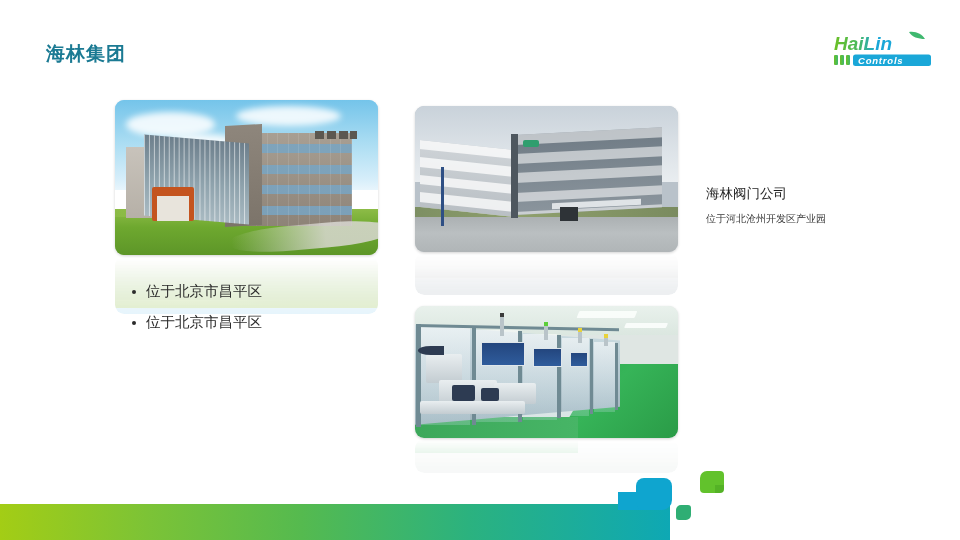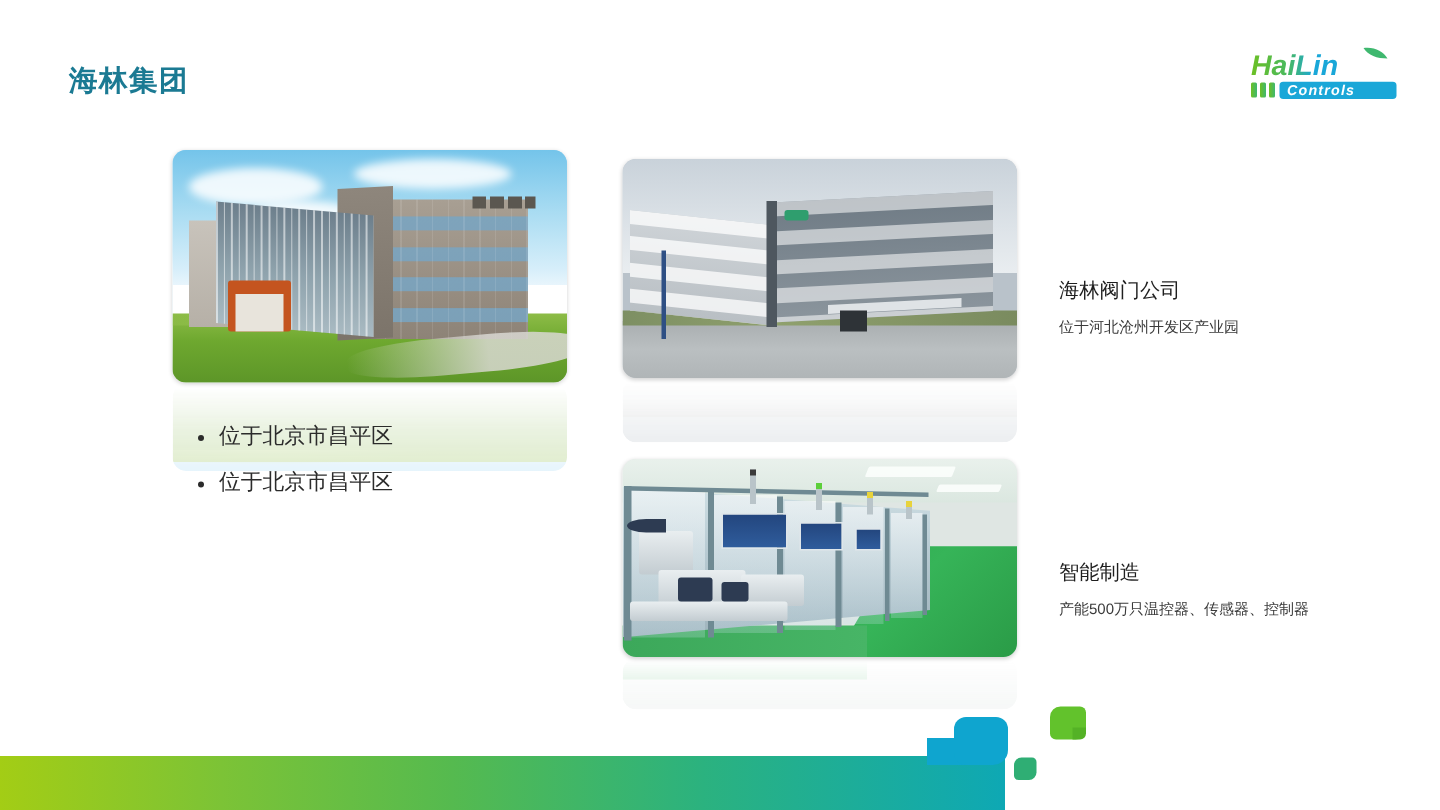--- a/index.html
+++ b/index.html
@@ -318,24 +318,20 @@
   <ul class="bullets">
     <li>位于北京市昌平区</li>
     <li>位于北京市昌平区</li>
   </ul>
 
   <div class="cap" id="cap1">
     <div class="h">海林阀门公司</div>
     <div class="s">位于河北沧州开发区产业园</div>
   </div>
 
-  <div class="cap" id="cap2">
-    <div class="h">智能制造</div>
-    <div class="s">产能500万只温控器、传感器、控制器</div>
-  </div>
 
   <div class="bar-tail"></div>
   <div class="bottombar"></div>
   <div class="teal-notch"></div>
   <div class="teal-hook"></div>
   <div class="green-sq"></div>
   <div class="mini-sq"></div>
 
 </div>
 

